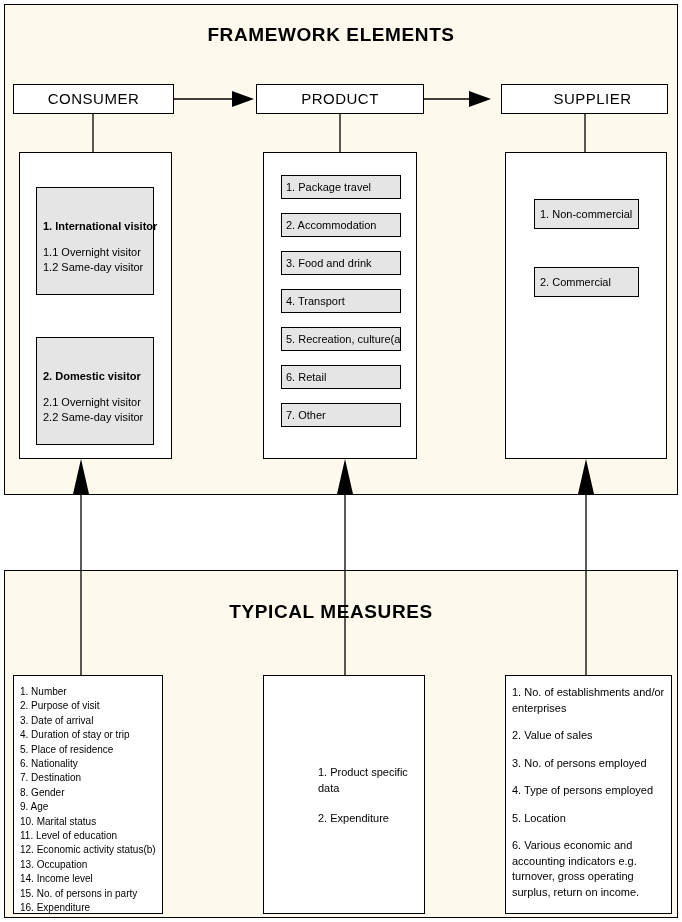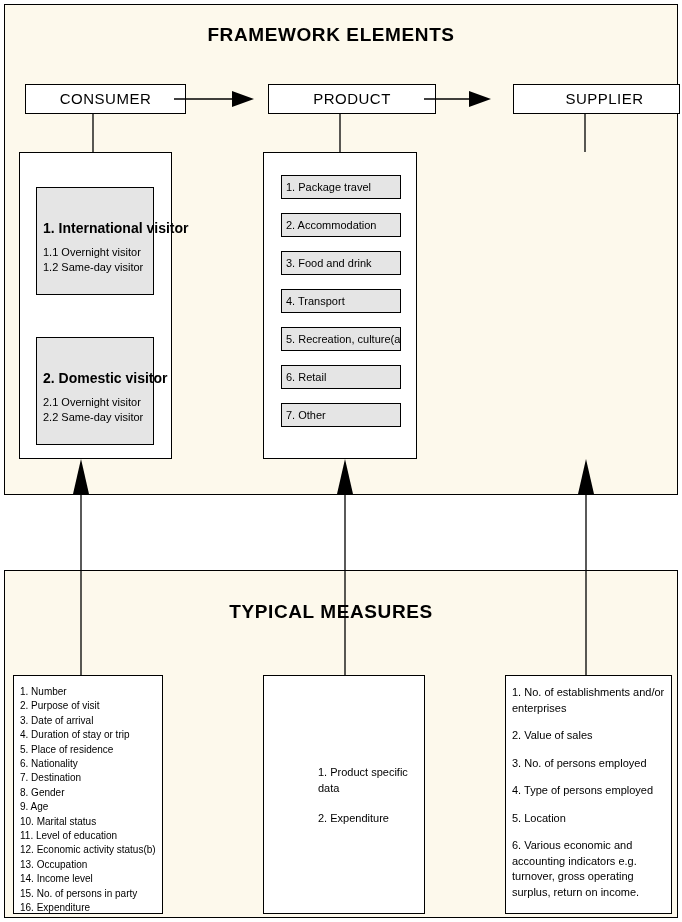--- a/index.html
+++ b/index.html
@@ -61,21 +61,20 @@
     position: absolute;
     background: #ffffff;
     border: 1px solid #000000;
     box-sizing: border-box;
     height: 30px;
     line-height: 28px;
     text-align: center;
     font-size: 15px;
     letter-spacing: 0.5px;
     color: #000;
-    margin-left: 12px;
   }
   #head-consumer { left: 13px;  top: 84px; width: 161px; }
   #head-product  { left: 256px; top: 84px; width: 168px; }
   #head-supplier { left: 501px; top: 84px; width: 167px; padding-left: 16px; }
 
   
   .column-box {
     position: absolute;
     background: #ffffff;
     border: 1px solid #000000;
@@ -98,21 +97,21 @@
     left: 16px;
     width: 118px;
     padding: 0;
   }
   #cgroup-0 { top: 34px;  height: 108px; }
   #cgroup-1 { top: 184px; height: 108px; }
   .cg-head {
     position: absolute;
     left: 6px;
     top: 32px;
-    font-size: 14px;
+    font-size: 11px;
     font-weight: bold;
     white-space: nowrap;
   }
   .cg-items {
     position: absolute;
     left: 6px;
     top: 57px;
     font-size: 11px;
     line-height: 15px;
   }
@@ -223,20 +222,24 @@
   <div class="column-box" id="col-product">
     <div class="sub-box prod-item" style="top:22px">1. Package travel</div>
     <div class="sub-box prod-item" style="top:60px">2. Accommodation</div>
     <div class="sub-box prod-item" style="top:98px">3. Food and drink</div>
     <div class="sub-box prod-item" style="top:136px">4. Transport</div>
     <div class="sub-box prod-item" style="top:174px">5. Recreation, culture(a)</div>
     <div class="sub-box prod-item" style="top:212px">6. Retail</div>
     <div class="sub-box prod-item" style="top:250px">7. Other</div>
   </div>
 
+  <div class="column-box" id="col-supplier">
+    <div class="sub-box supp-item" style="top:46px">1. Non-commercial</div>
+    <div class="sub-box supp-item" style="top:114px">2. Commercial</div>
+  </div>
 
   <div class="panel" id="panel-bottom"></div>
 
   <div class="panel-title" id="title-measures">TYPICAL MEASURES</div>
 
   <div class="measure-box" id="measure-consumer">
     <div class="measure-list" id="list-consumer">
       <div>1. Number</div>
       <div>2. Purpose of visit</div>
       <div>3. Date of arrival</div>

